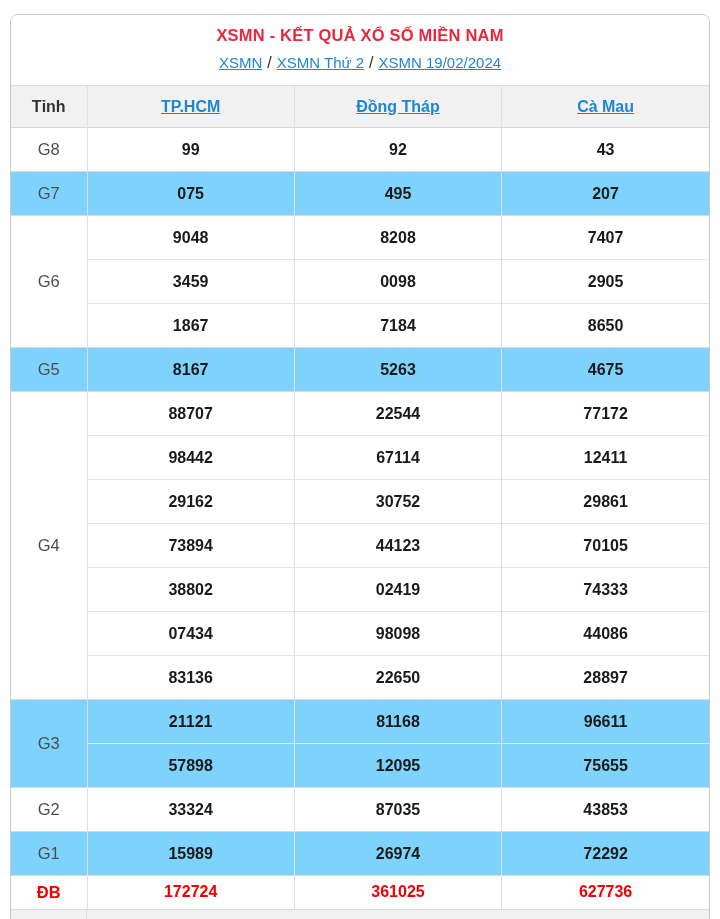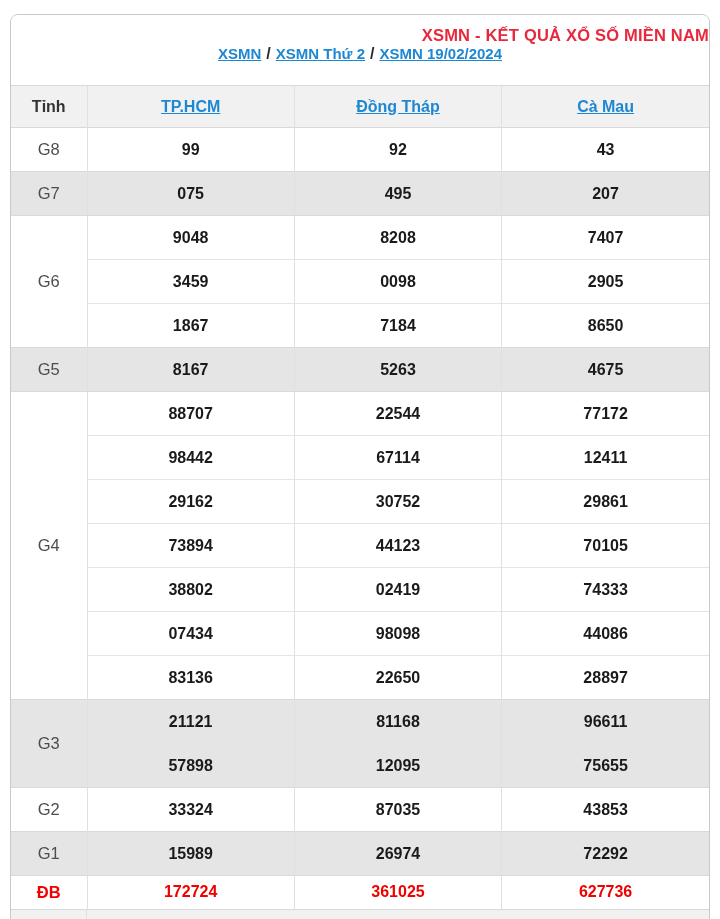--- a/index.html
+++ b/index.html
@@ -20,25 +20,25 @@
     height: 70px;
     text-align: center;
     padding-top: 11px;
     background: #ffffff;
   }
   .title {
     color: #e8283d;
     font-size: 16.5px;
     font-weight: 700;
     letter-spacing: 0.2px;
-    text-align: right;
   }
   .breadcrumb {
+    margin-top: 9px;
     font-size: 15px;
-    font-weight: 700;
+    font-weight: 400;
   }
   .breadcrumb a {
     color: #1e87d2;
     text-decoration: underline;
     cursor: pointer;
   }
   .breadcrumb .sep {
     color: #2b2b2b;
     font-size: 16px;
     padding: 0 5px;
@@ -77,21 +77,21 @@
     font-weight: 400;
   }
   td.num {
     font-size: 16px;
     font-weight: 700;
     color: #1a1a1a;
     border-left: 1px solid #e0e0e0;
   }
   tbody tr:first-child td { border-top: 1px solid #d9d9d9; }
   tbody tr + tr td.num { border-top: 1px solid #e5e5e5; }
-  tbody.shade td { background: #e5e5e5; }
+  tbody.shade td { background: #7dd3fc; }
   tbody.db td { height: 33px; }
   tbody.db td.label { color: #f20000; font-weight: 700; }
   tbody.db td.num { color: #f20000; }
   .strip {
     height: 20px;
     background: #f1f1f1;
     border-top: 1px solid #d9d9d9;
     display: flex;
   }
   .strip-label {

